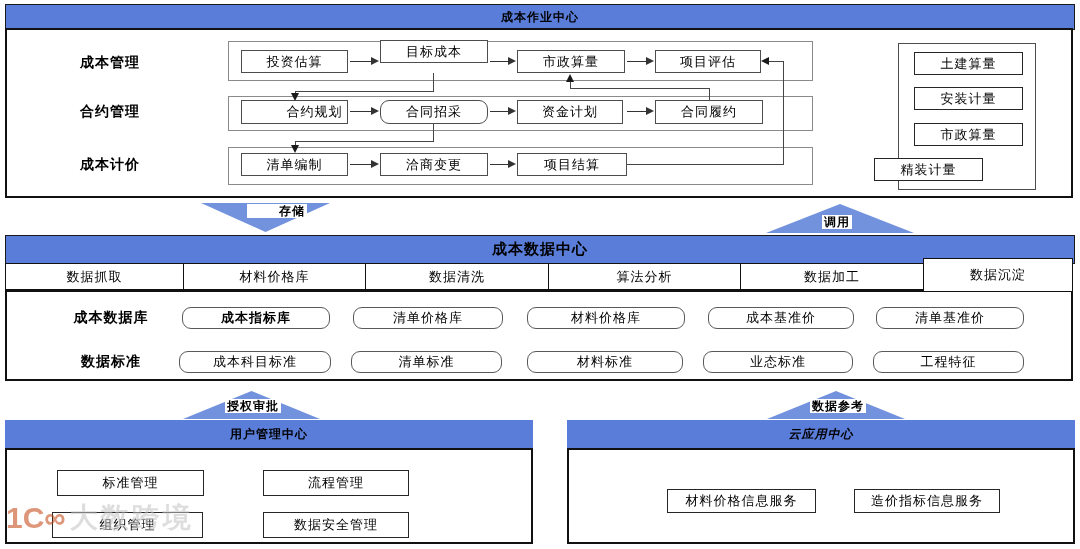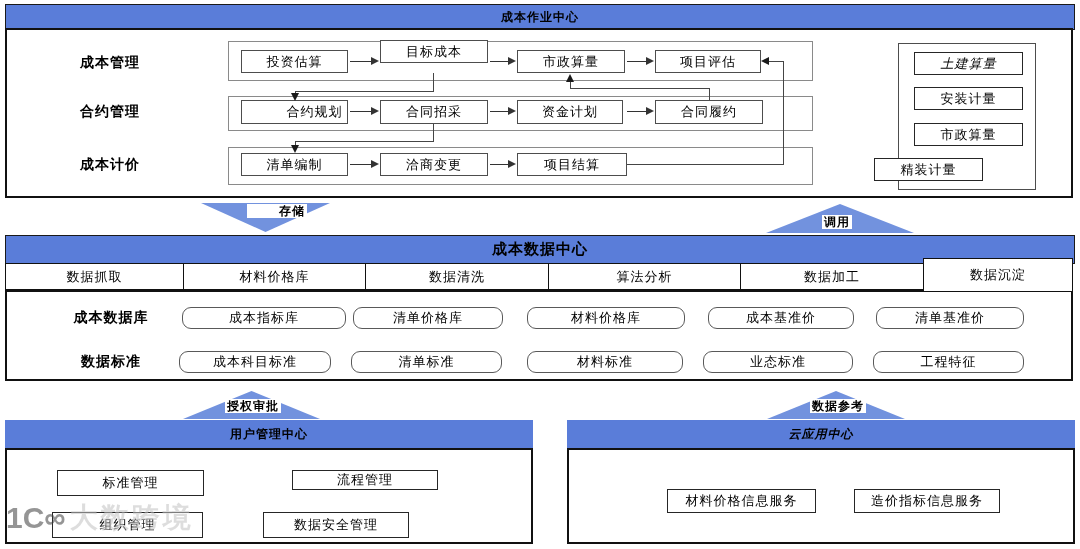--- a/index.html
+++ b/index.html
@@ -26,21 +26,21 @@
   .arr-left{position:absolute;width:0;height:0;border-top:4.5px solid transparent;border-bottom:4.5px solid transparent;border-right:8px solid #1a1a1a;}
   .tri{position:absolute;background:#7292de;}
   .tri.down{clip-path:polygon(0 0,100% 0,50% 100%);}
   .tri.up{clip-path:polygon(50% 0,100% 100%,0 100%);}
   .trilabel{position:absolute;font-weight:bold;font-size:12px;background:#fff;padding:0 2px;line-height:14px;letter-spacing:1px;}
   .tabrow{position:absolute;display:flex;background:#fff;border:1.5px solid #111;box-sizing:border-box;}
   .tabcell{display:flex;align-items:center;justify-content:center;font-size:13px;letter-spacing:1px;border-right:1.5px solid #111;box-sizing:border-box;height:100%;}
   .tabcell:last-child{border-right:none;}
   .tabraised{background:#fff;border:1.6px solid #111;box-sizing:border-box;display:flex;align-items:center;justify-content:center;font-size:13px;letter-spacing:1px;z-index:5;}
   .watermark{position:absolute;left:6px;top:499px;display:flex;align-items:center;gap:4px;opacity:0.55;z-index:9;pointer-events:none;}
-  .wm-logo{font-size:30px;font-weight:bold;color:#404040;}
+  .wm-logo{font-size:30px;font-weight:bold;color:#c2410c;}
   .wm-text{font-size:28px;font-weight:bold;color:#c3c3c3;letter-spacing:3px;}
 </style>
 </head>
 <body>
 
 <div class="canvas">
 
   <div class="abs banner" style="left:5px;top:4px;width:1068px;height:24px;">
     <span>成本作业中心</span>
   </div>
@@ -53,21 +53,21 @@
   <div class="abs group" style="left:228px;top:41px;width:585px;height:40px;"></div>
   <div class="abs group" style="left:228px;top:96px;width:585px;height:35px;"></div>
   <div class="abs group" style="left:228px;top:147px;width:585px;height:38px;"></div>
 
   <div class="abs pbox" style="left:241px;top:50px;width:107px;height:23px;">投资估算</div>
   <div class="abs pbox" style="left:380px;top:40px;width:108px;height:23px;">目标成本</div>
   <div class="abs pbox" style="left:517px;top:50px;width:108px;height:23px;">市政算量</div>
   <div class="abs pbox" style="left:655px;top:50px;width:106px;height:23px;">项目评估</div>
 
   <div class="abs pbox" style="left:241px;top:100px;width:107px;height:24px;padding-left:40px;">合约规划</div>
-  <div class="abs pbox" style="left:380px;top:100px;width:108px;height:24px;">合同招采</div>
+  <div class="abs pbox" style="left:380px;top:100px;width:108px;height:24px;border-radius:9px;">合同招采</div>
   <div class="abs pbox" style="left:517px;top:100px;width:106px;height:24px;">资金计划</div>
   <div class="abs pbox" style="left:655px;top:100px;width:108px;height:24px;">合同履约</div>
 
   <div class="abs pbox" style="left:241px;top:153px;width:107px;height:23px;">清单编制</div>
   <div class="abs pbox" style="left:380px;top:153px;width:108px;height:23px;">洽商变更</div>
   <div class="abs pbox" style="left:517px;top:153px;width:110px;height:23px;">项目结算</div>
 
   <div class="harrow" style="left:350px;top:61px;width:21px;"></div>
   <div class="harrow" style="left:490px;top:61px;width:18px;"></div>
   <div class="harrow" style="left:627px;top:61px;width:19px;"></div>
@@ -91,21 +91,21 @@
   <div class="seg-h" style="left:570px;top:88px;width:140px;"></div>
   <div class="seg-v" style="left:570px;top:81px;height:8px;"></div>
   <div class="arr-up" style="left:566px;top:74px;"></div>
 
   <div class="seg-h" style="left:627px;top:164px;width:156px;"></div>
   <div class="seg-v" style="left:783px;top:61px;height:104px;"></div>
   <div class="seg-h" style="left:768px;top:61px;width:16px;"></div>
   <div class="arr-left" style="left:761px;top:57px;"></div>
 
   <div class="abs sidepanel" style="left:898px;top:43px;width:138px;height:147px;"></div>
-  <div class="abs sbox" style="left:914px;top:52px;width:109px;height:23px;font-style:italic;">土建算量</div>
+  <div class="abs sbox" style="left:914px;top:52px;width:109px;height:23px;">土建算量</div>
   <div class="abs sbox" style="left:914px;top:87px;width:109px;height:23px;">安装计量</div>
   <div class="abs sbox" style="left:914px;top:123px;width:109px;height:23px;">市政算量</div>
   <div class="abs sbox" style="left:874px;top:158px;width:109px;height:23px;">精装计量</div>
 
   <div class="tri down" style="left:201px;top:203px;width:129px;height:29px;"></div>
   <div class="trilabel" style="left:247px;top:204px;padding-left:32px;">存储</div>
 
   <div class="tri up" style="left:766px;top:204px;width:148px;height:29px;"></div>
   <div class="trilabel" style="left:822px;top:215px;">调用</div>
 
@@ -121,21 +121,21 @@
     <div class="tabcell" style="width:183px;">数据加工</div>
     <div class="tabcell" style="flex:1;"></div>
   </div>
   <div class="abs tabraised" style="left:923px;top:258px;width:150px;height:34px;">数据沉淀</div>
 
   <div class="abs frame" style="left:5px;top:290px;width:1068px;height:91px;"></div>
 
   <div class="abs rowlabel" style="left:55px;top:307px;width:112px;height:22px;">成本数据库</div>
   <div class="abs rowlabel" style="left:55px;top:351px;width:112px;height:22px;">数据标准</div>
 
-  <div class="abs rbox" style="left:182px;top:307px;width:164px;height:22px;">成本指标库</div>
+  <div class="abs rbox" style="left:182px;top:307px;width:148px;height:22px;font-weight:bold;">成本指标库</div>
   <div class="abs rbox" style="left:353px;top:307px;width:150px;height:22px;">清单价格库</div>
   <div class="abs rbox" style="left:527px;top:307px;width:158px;height:22px;">材料价格库</div>
   <div class="abs rbox" style="left:708px;top:307px;width:146px;height:22px;">成本基准价</div>
   <div class="abs rbox" style="left:876px;top:307px;width:148px;height:22px;">清单基准价</div>
 
   <div class="abs rbox" style="left:179px;top:351px;width:152px;height:22px;">成本科目标准</div>
   <div class="abs rbox" style="left:351px;top:351px;width:151px;height:22px;">清单标准</div>
   <div class="abs rbox" style="left:527px;top:351px;width:156px;height:22px;">材料标准</div>
   <div class="abs rbox" style="left:703px;top:351px;width:150px;height:22px;">业态标准</div>
   <div class="abs rbox" style="left:873px;top:351px;width:151px;height:22px;">工程特征</div>
@@ -144,21 +144,21 @@
   <div class="trilabel" style="left:225px;top:399px;">授权审批</div>
 
   <div class="tri up" style="left:767px;top:391px;width:138px;height:28px;"></div>
   <div class="trilabel" style="left:810px;top:399px;">数据参考</div>
 
   <div class="abs banner noborder" style="left:5px;top:420px;width:528px;height:28px;">
     <span>用户管理中心</span>
   </div>
   <div class="abs frame" style="left:5px;top:448px;width:528px;height:96px;"></div>
   <div class="abs sbox" style="left:57px;top:470px;width:147px;height:26px;">标准管理</div>
-  <div class="abs sbox" style="left:263px;top:470px;width:146px;height:20px;margin-left:29px;">流程管理</div>
+  <div class="abs sbox" style="left:263px;top:470px;width:146px;height:26px;">流程管理</div>
   <div class="abs sbox" style="left:52px;top:512px;width:151px;height:26px;">组织管理</div>
   <div class="abs sbox" style="left:263px;top:512px;width:146px;height:26px;">数据安全管理</div>
 
   <div class="abs banner noborder" style="left:567px;top:420px;width:508px;height:28px;font-style:italic;">
     <span>云应用中心</span>
   </div>
   <div class="abs frame" style="left:567px;top:448px;width:508px;height:96px;"></div>
   <div class="abs sbox" style="left:667px;top:489px;width:149px;height:24px;">材料价格信息服务</div>
   <div class="abs sbox" style="left:854px;top:489px;width:146px;height:24px;">造价指标信息服务</div>
 

